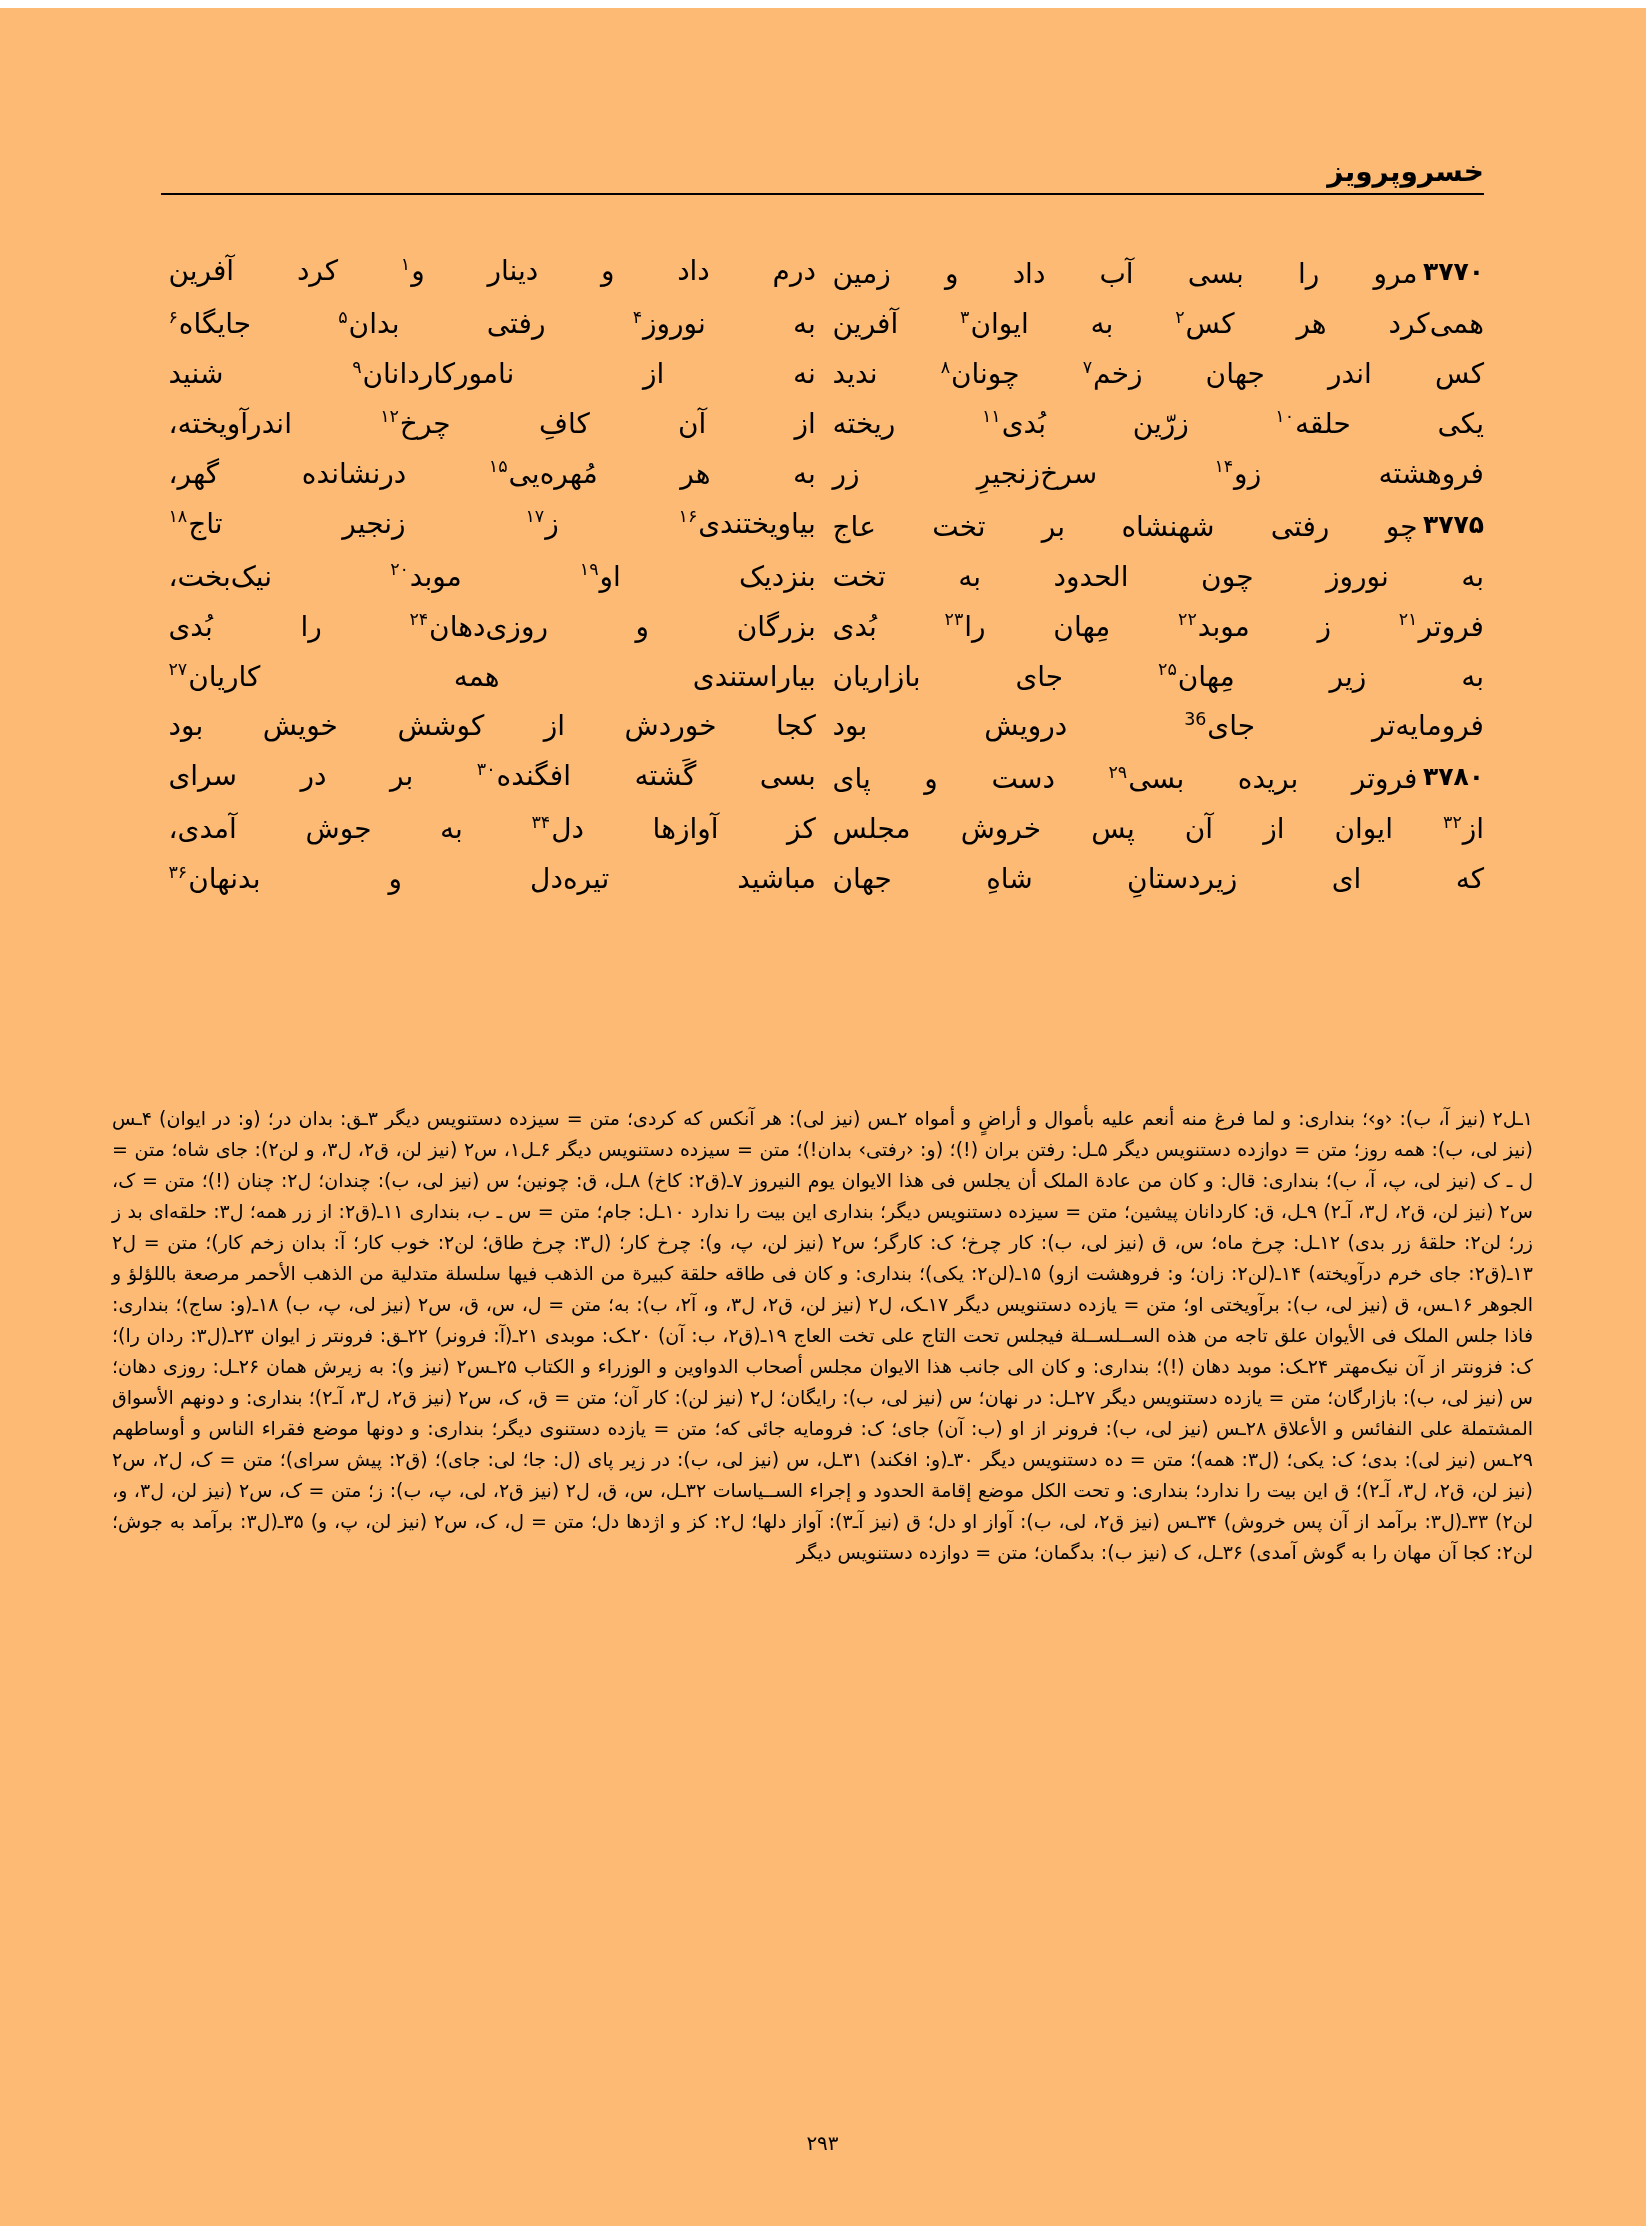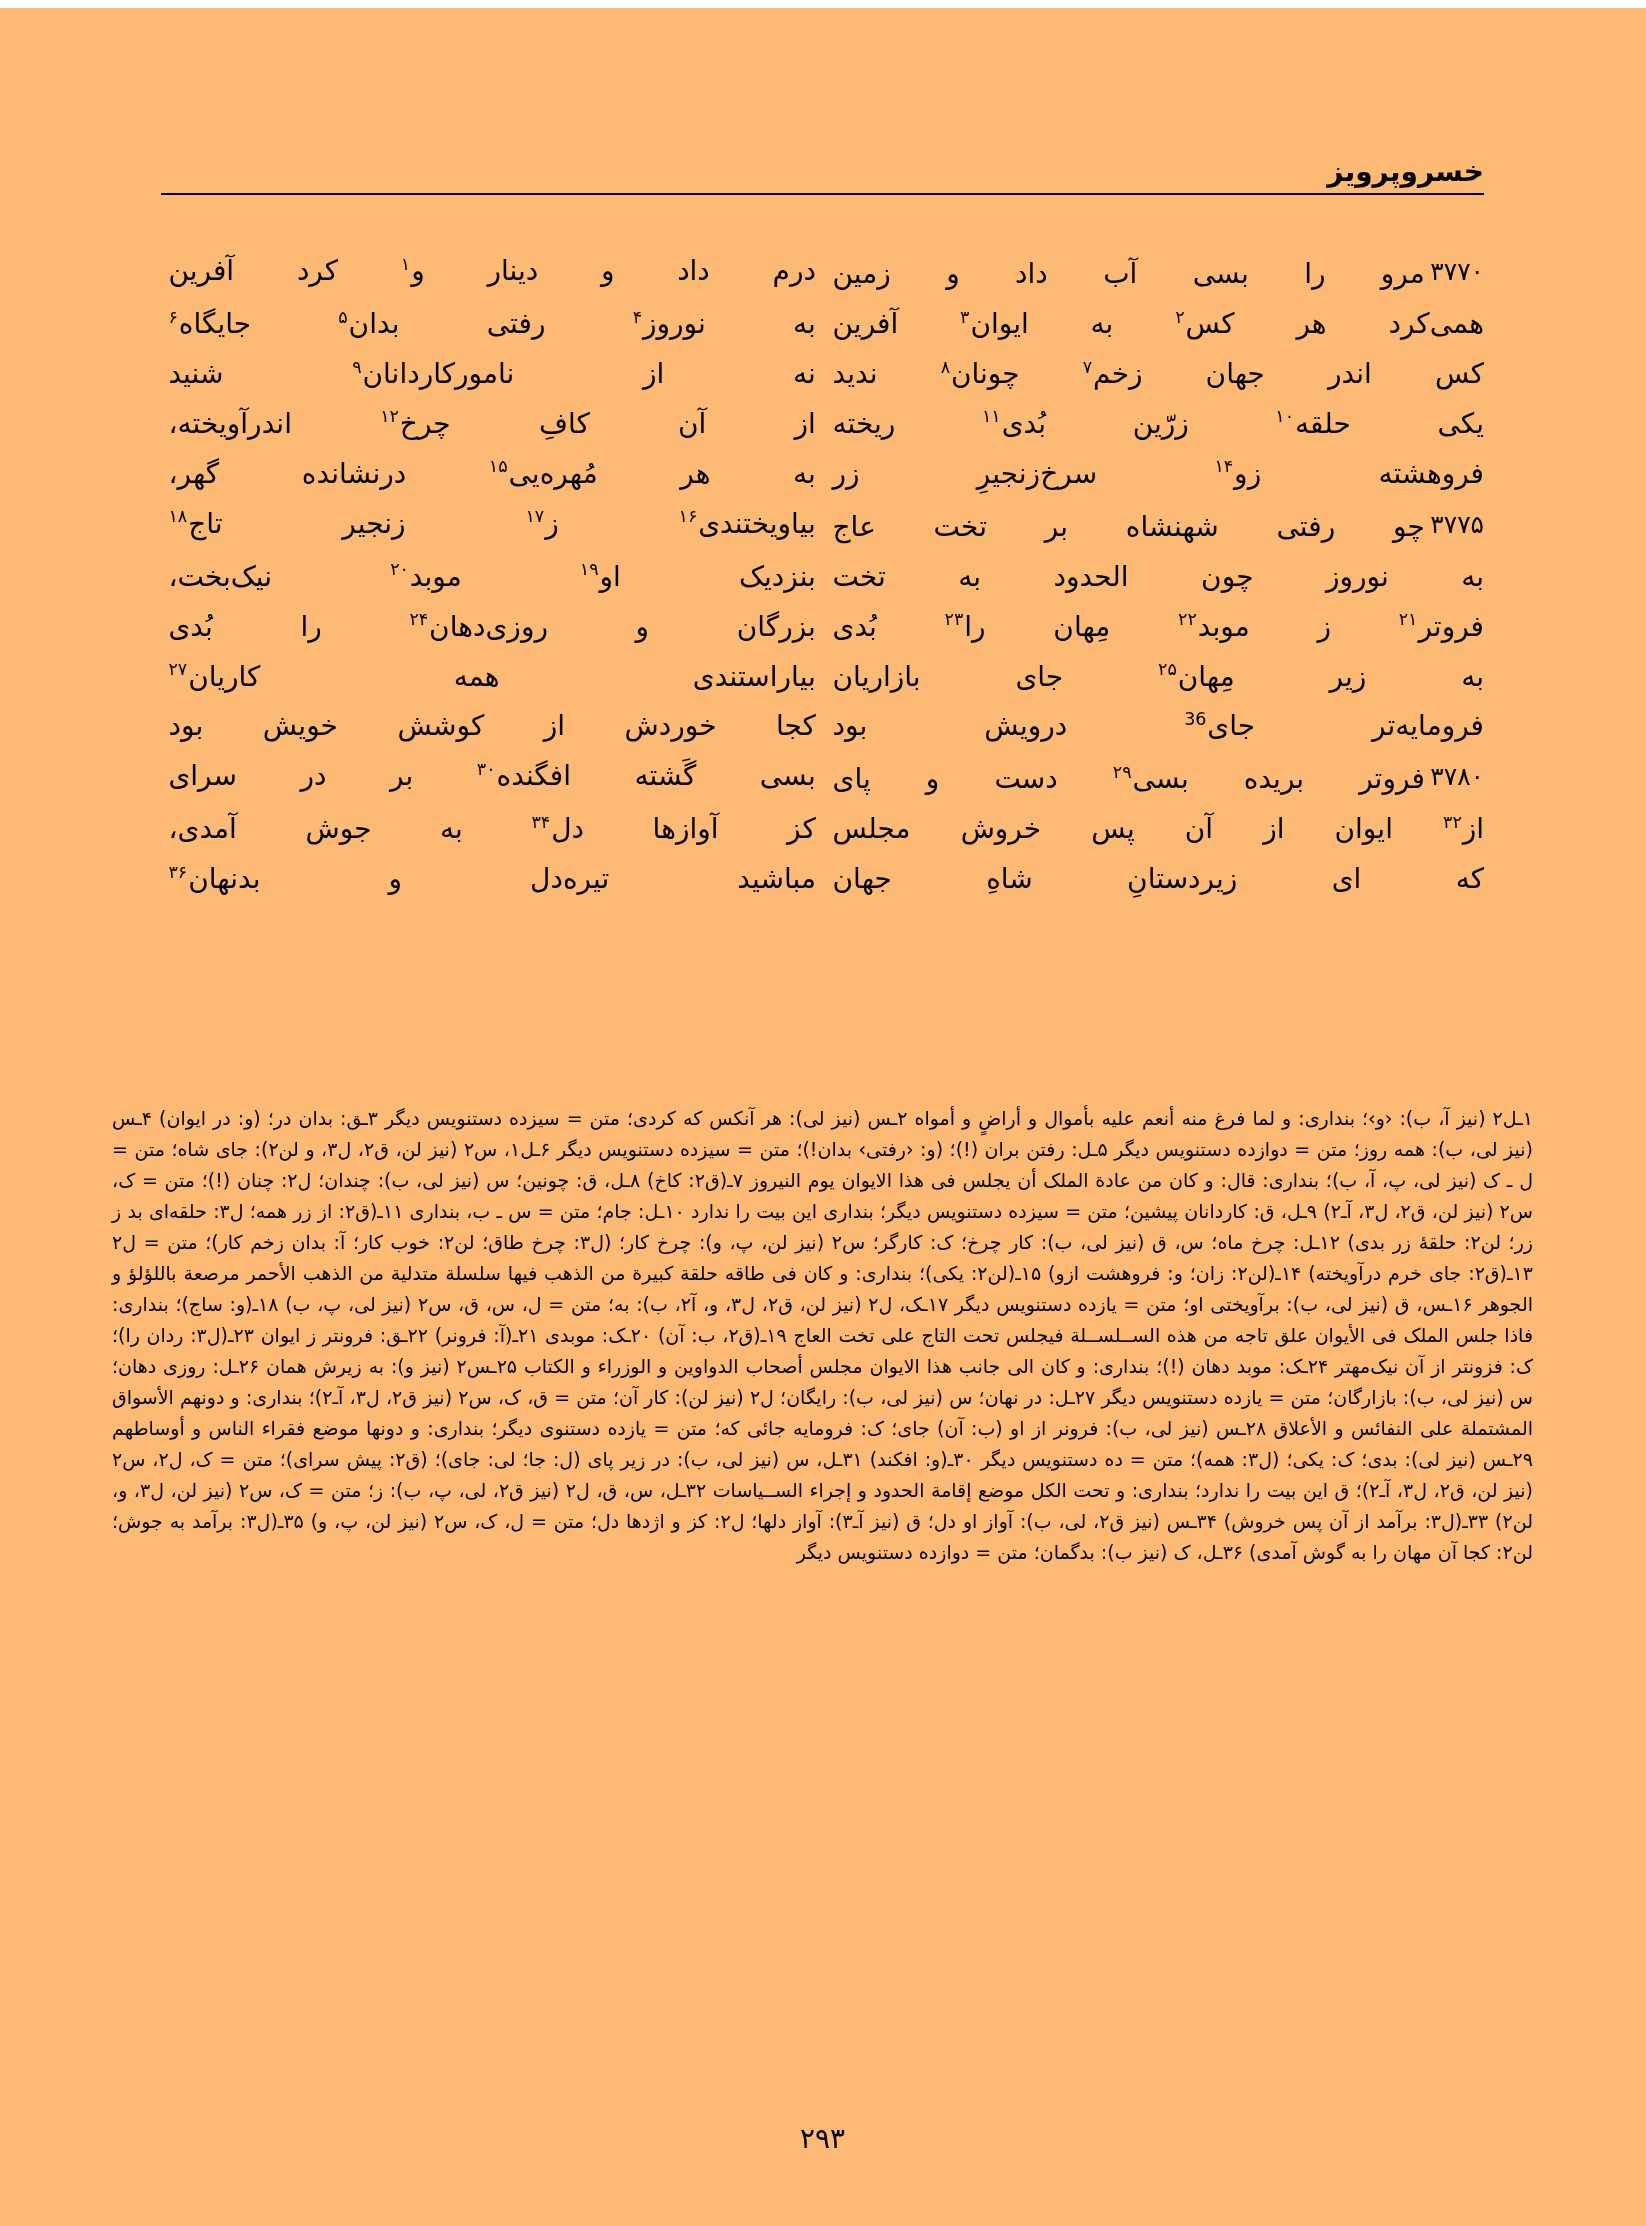--- a/index.html
+++ b/index.html
@@ -74,21 +74,21 @@
     padding-left: 16.6px;
   }
   .h-left {
     width: 49.5%;
     box-sizing: border-box;
     padding-left: 7.4px;
   }
   .h-right .hemistich-inner { padding-right: 0; }
   .line-no {
     font-size: 25px;
-    font-weight: normal;
+    font-weight: bold;
     margin-left: 5.5px;
     white-space: nowrap;
   }
   .words {
     display: flex;
     flex-direction: row;
     justify-content: space-between;
     flex: 1 1 auto;
     direction: rtl;
   }
@@ -118,21 +118,21 @@
     text-justify: inter-word;
   }
 
   
   .page-number {
     position: absolute;
     bottom: 79px;
     left: 0;
     right: 0;
     text-align: center;
-    font-size: 28px;
+    font-size: 20px;
     letter-spacing: 0.9px;
   }
 </style>
 </head>
 <body>
 
 <div class="page">
 
   <div class="header-zone">
     <div class="header-title">خسروپرویز</div>

